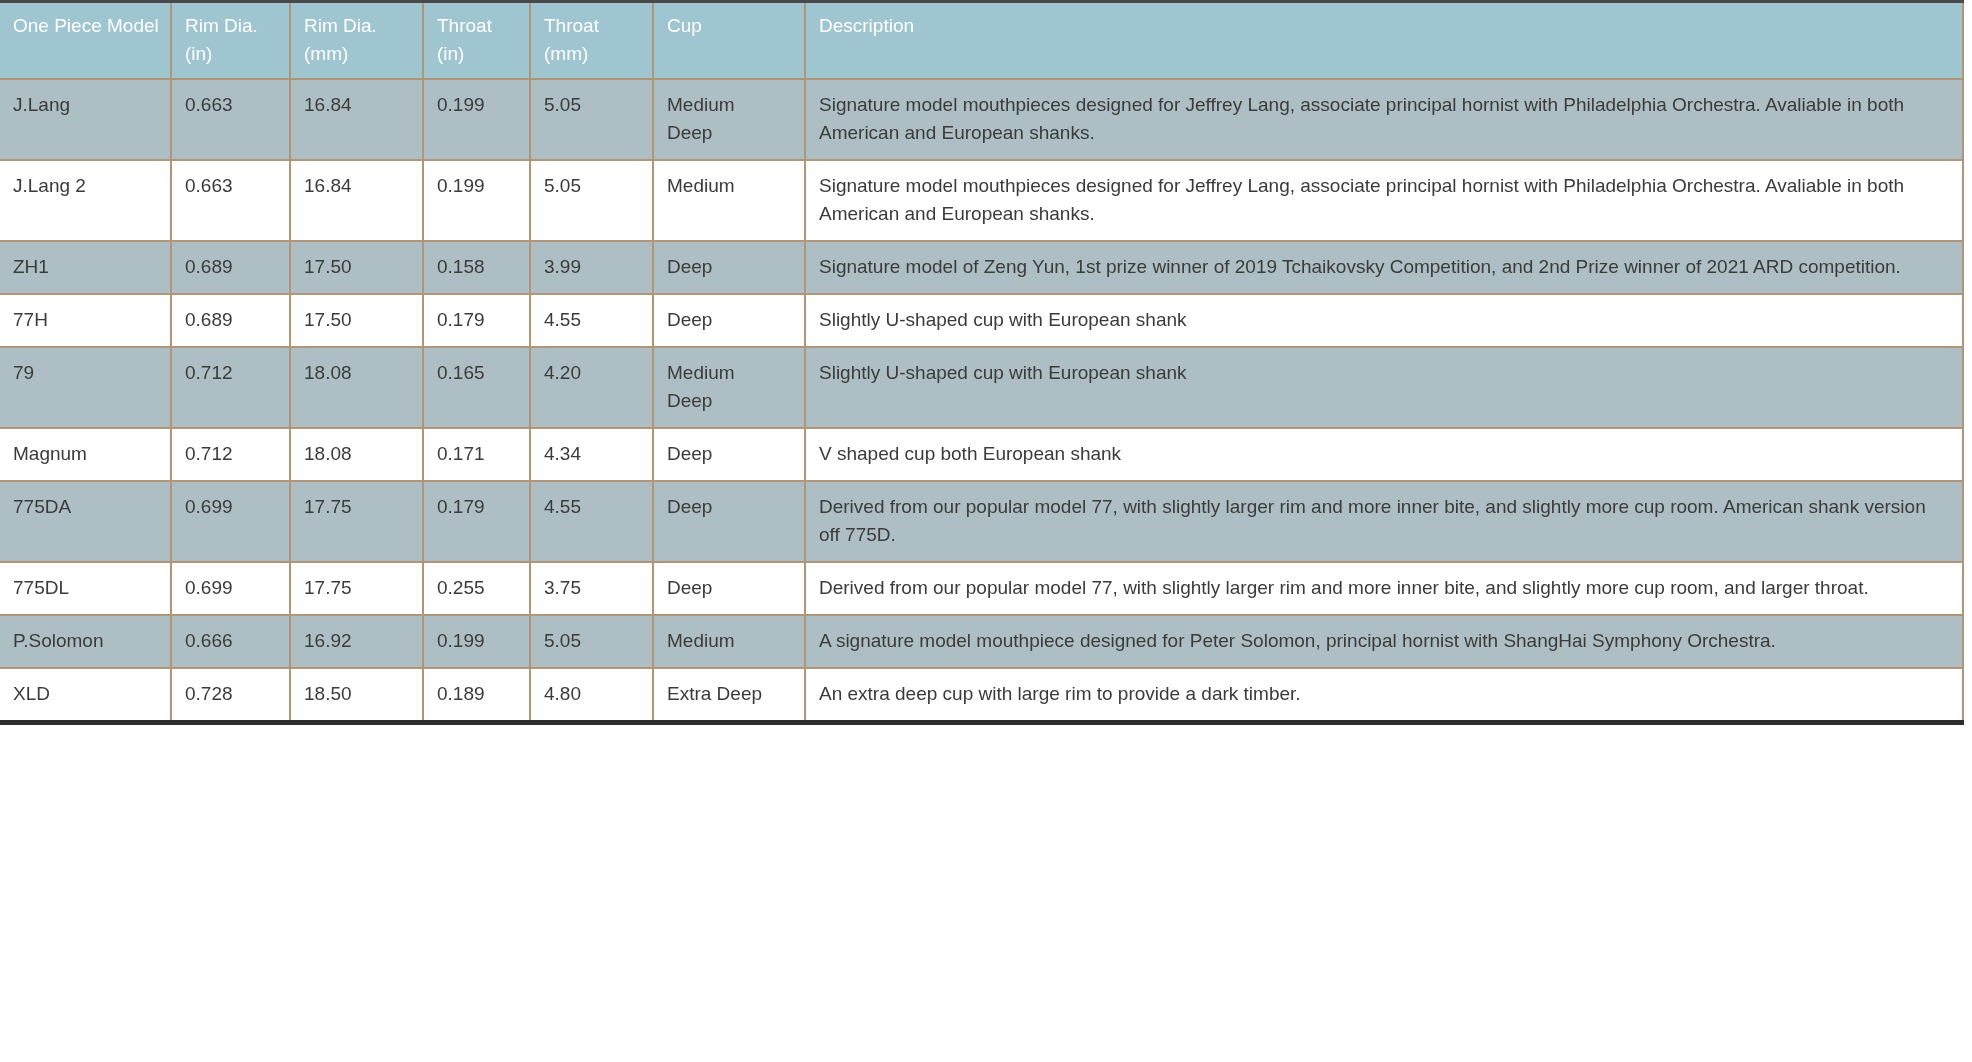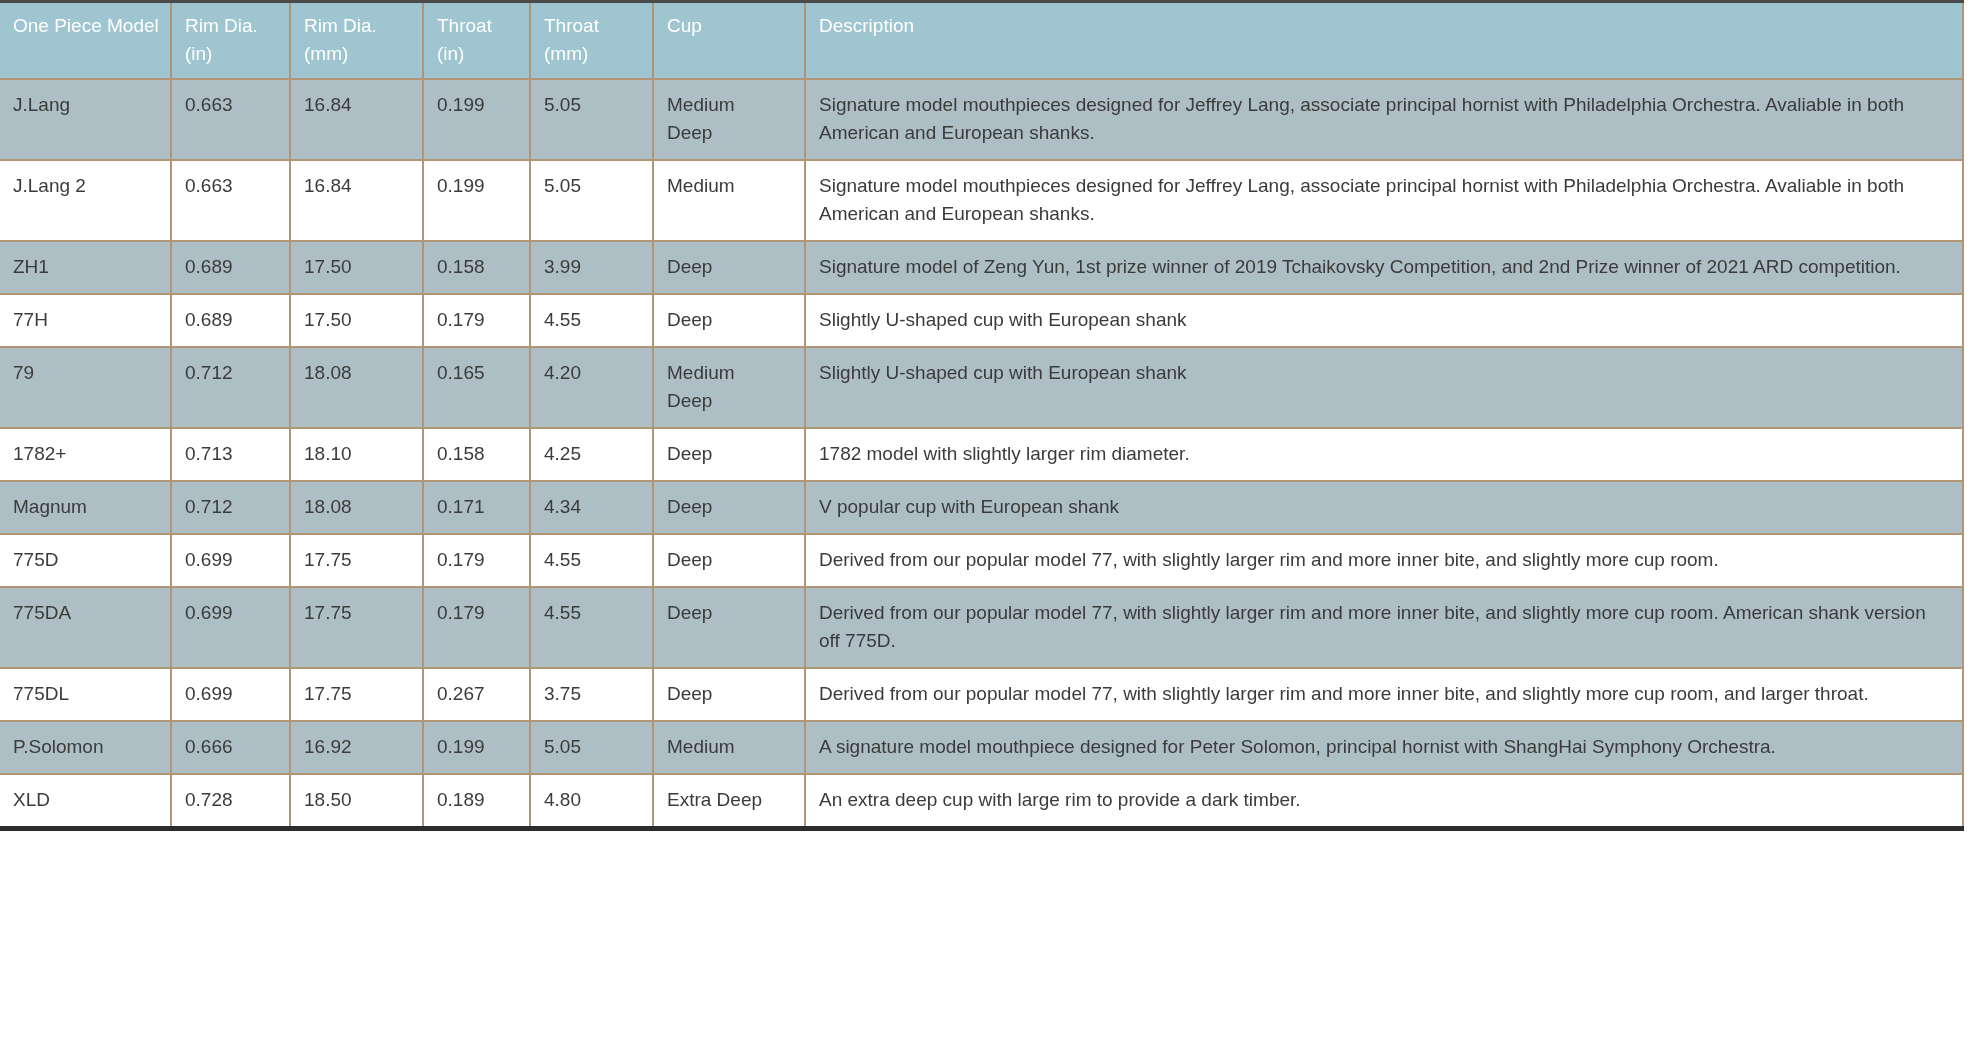--- a/index.html
+++ b/index.html
@@ -105,60 +105,42 @@
       <tr>
         <td class="c0">79</td>
         <td class="c1">0.712</td>
         <td class="c2">18.08</td>
         <td class="c3">0.165</td>
         <td class="c4">4.20</td>
         <td class="c5">Medium Deep</td>
         <td class="c6">Slightly U-shaped cup with European shank</td>
       </tr>
       <tr>
-        <td class="c0">1782+</td>
-        <td class="c1">0.713</td>
-        <td class="c2">18.10</td>
-        <td class="c3">0.158</td>
-        <td class="c4">4.25</td>
-        <td class="c5">Deep</td>
-        <td class="c6">1782 model with slightly larger rim diameter.</td>
-      </tr>
-      <tr>
         <td class="c0">Magnum</td>
         <td class="c1">0.712</td>
         <td class="c2">18.08</td>
         <td class="c3">0.171</td>
         <td class="c4">4.34</td>
         <td class="c5">Deep</td>
-        <td class="c6">V popular cup with European shank</td>
-      </tr>
-      <tr>
-        <td class="c0">775D</td>
-        <td class="c1">0.699</td>
-        <td class="c2">17.75</td>
-        <td class="c3">0.179</td>
-        <td class="c4">4.55</td>
-        <td class="c5">Deep</td>
-        <td class="c6">Derived from our popular model 77, with slightly larger rim and more inner bite, and slightly more cup room.</td>
+        <td class="c6">V shaped cup both European shank</td>
       </tr>
       <tr>
         <td class="c0">775DA</td>
         <td class="c1">0.699</td>
         <td class="c2">17.75</td>
         <td class="c3">0.179</td>
         <td class="c4">4.55</td>
         <td class="c5">Deep</td>
         <td class="c6">Derived from our popular model 77, with slightly larger rim and more inner bite, and slightly more cup room. American shank version off 775D.</td>
       </tr>
       <tr>
         <td class="c0">775DL</td>
         <td class="c1">0.699</td>
         <td class="c2">17.75</td>
-        <td class="c3">0.267</td>
+        <td class="c3">0.255</td>
         <td class="c4">3.75</td>
         <td class="c5">Deep</td>
         <td class="c6">Derived from our popular model 77, with slightly larger rim and more inner bite, and slightly more cup room, and larger throat.</td>
       </tr>
       <tr>
         <td class="c0">P.Solomon</td>
         <td class="c1">0.666</td>
         <td class="c2">16.92</td>
         <td class="c3">0.199</td>
         <td class="c4">5.05</td>

